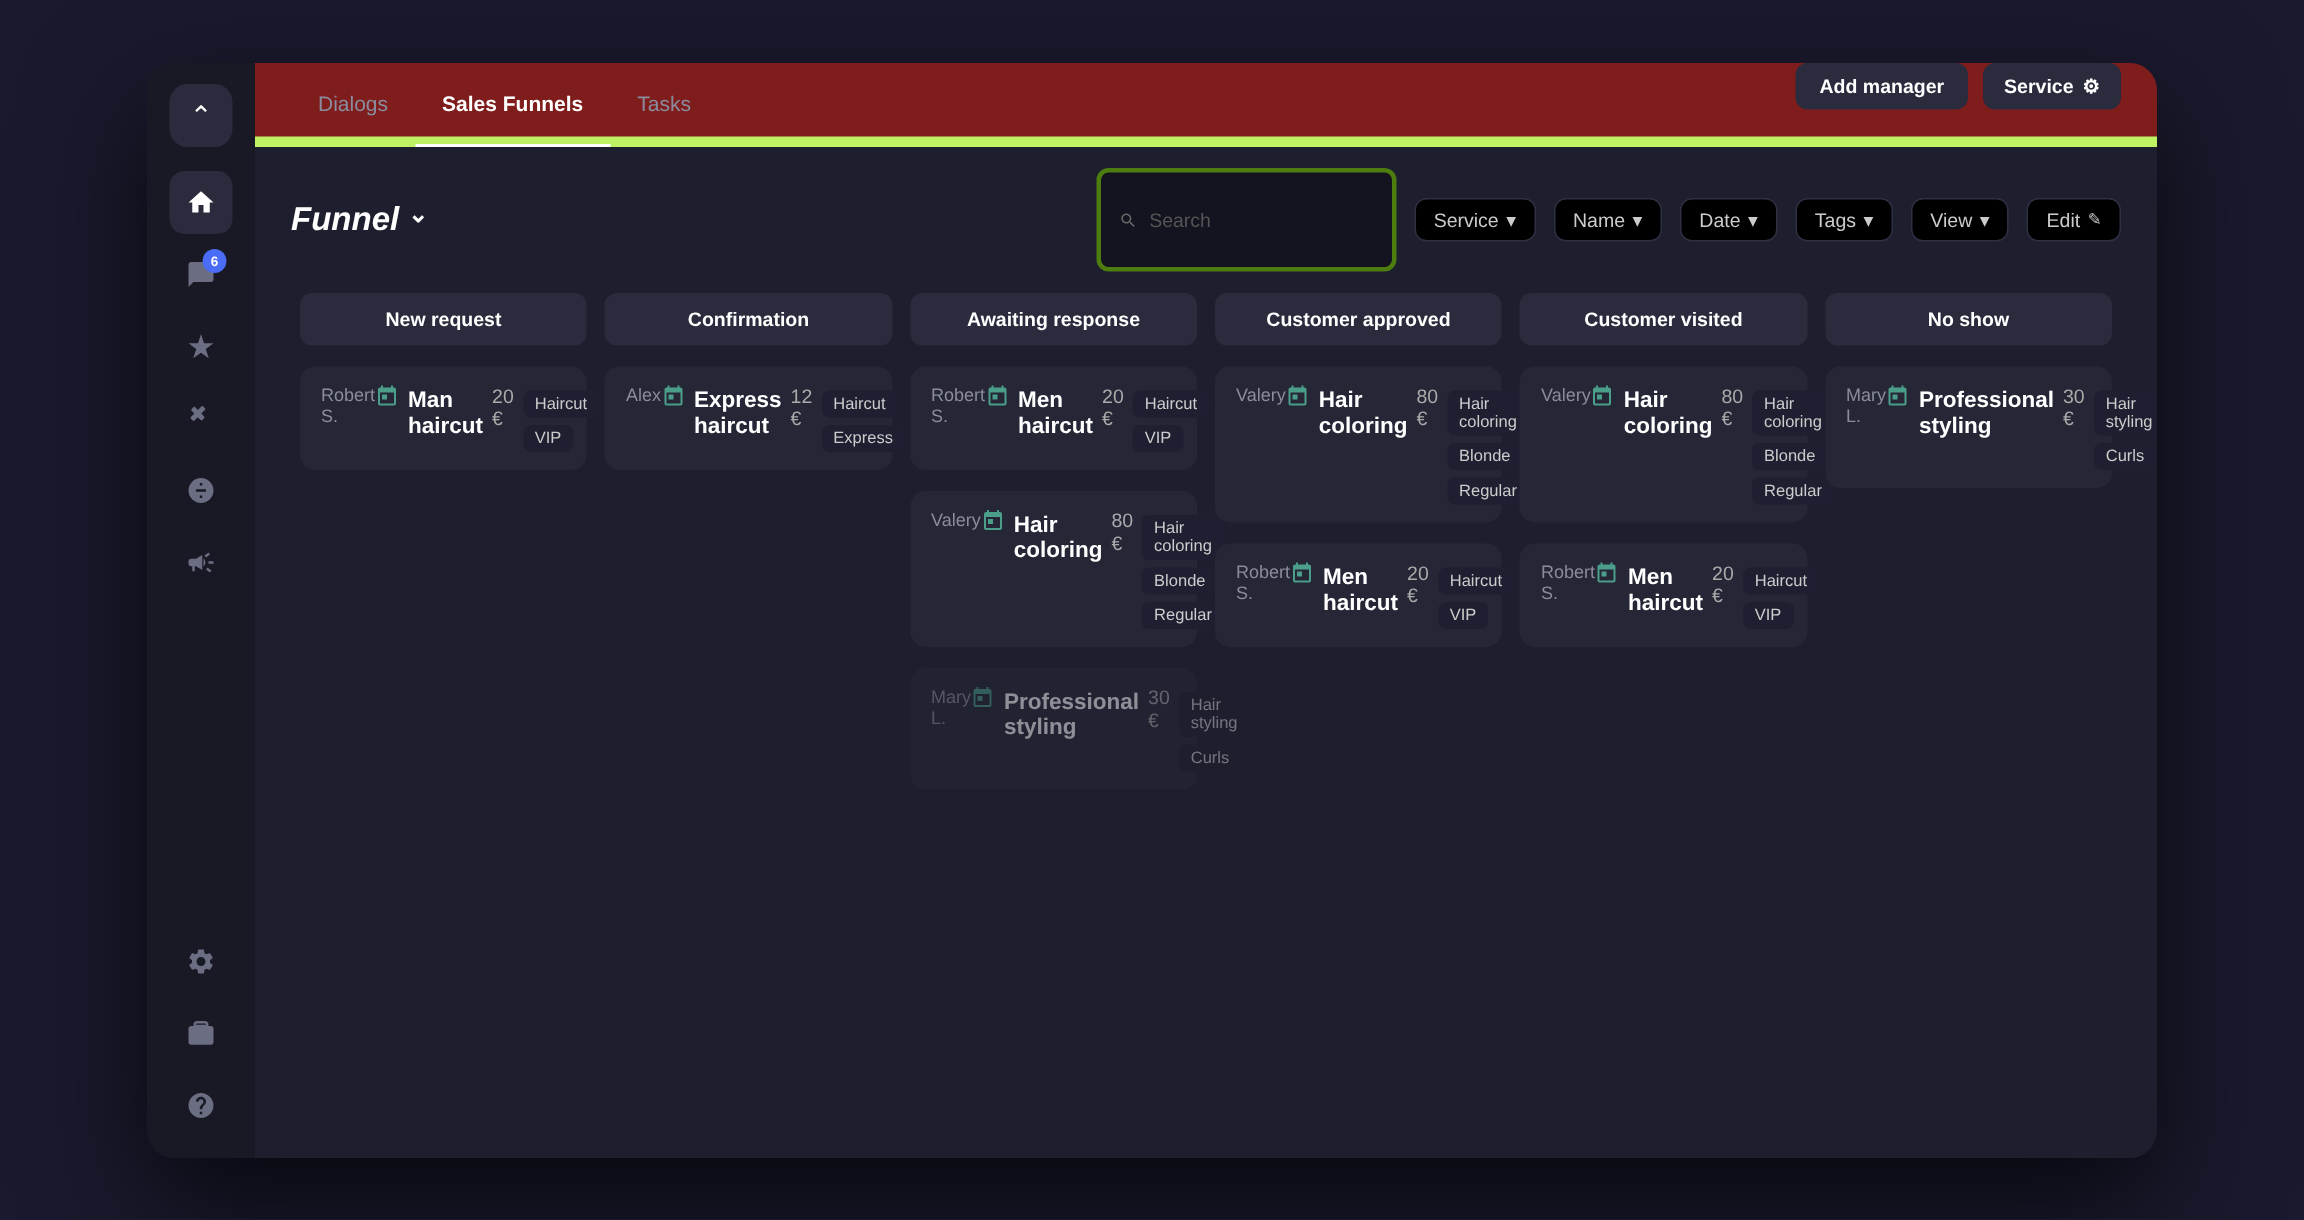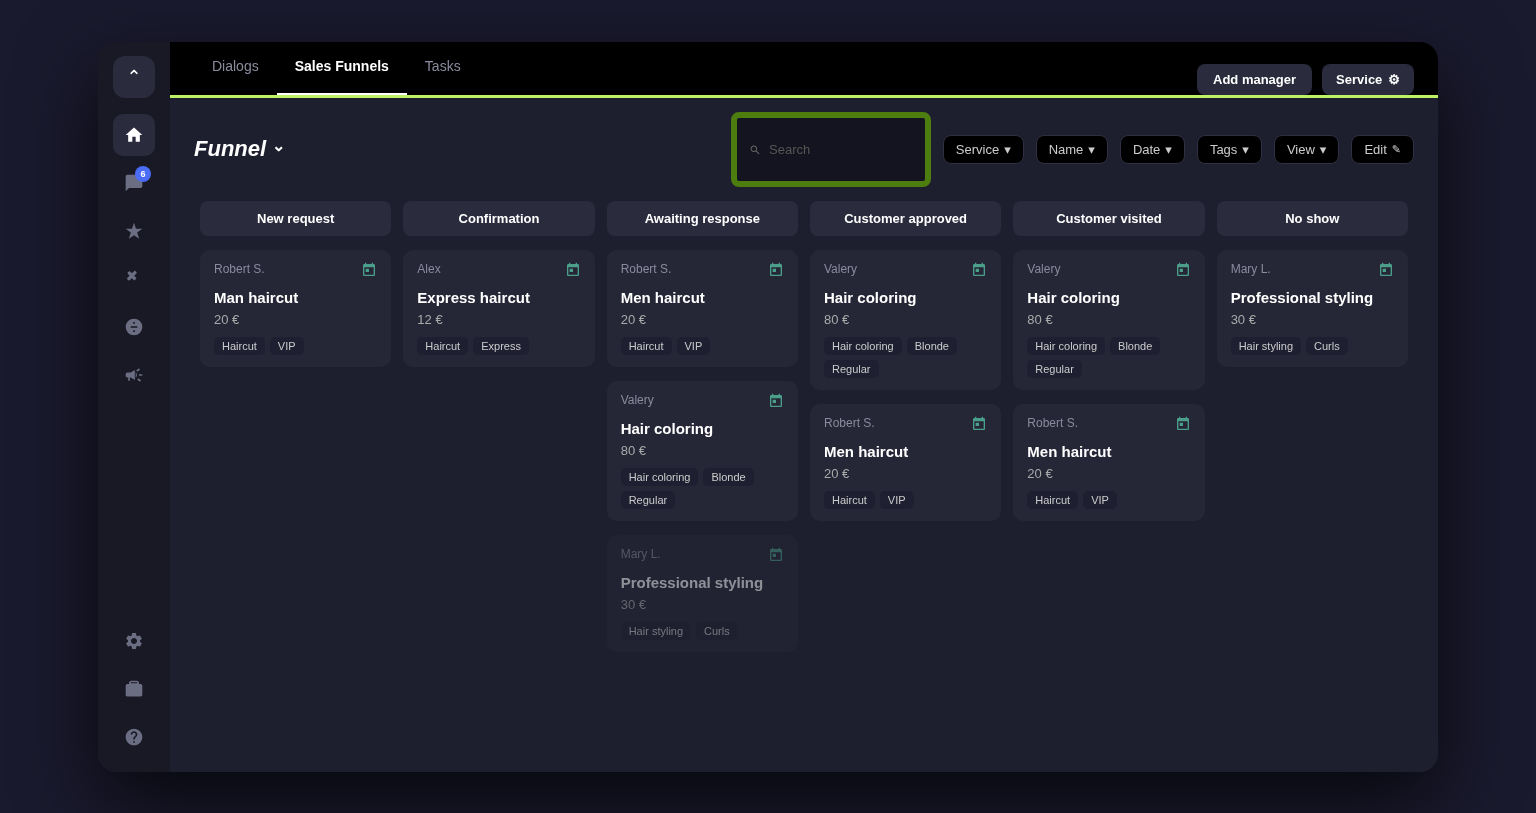--- a/index.html
+++ b/index.html
@@ -89,26 +89,26 @@
     
     .main-content {
       flex: 1;
       display: flex;
       flex-direction: column;
       overflow: hidden;
     }
 
     
     .top-nav {
-      background: #000000;
+      background: #7f1d1d;
       padding: 0 24px;
       display: flex;
-      align-items: flex-end;
+      align-items: flex-start;
       height: 56px;
-      border-bottom: 3px solid #bef264;
+      border-bottom: 7px solid #bef264;
       flex-shrink: 0;
     }
 
     .nav-tabs {
       display: flex;
       gap: 0;
       flex: 1;
     }
 
     .nav-tab {
@@ -178,21 +178,21 @@
       display: flex;
       gap: 6px;
       cursor: pointer;
       font-style: italic;
     }
 
     .search-box {
       display: flex;
       align-items: flex-end;
       background: #13141f;
-      border: 6px solid #4d7c0f;
+      border: 3px solid #4d7c0f;
       border-radius: 8px;
       padding: 24px 12px;
       gap: 8px;
       flex: 0 0 200px;
       margin-left: auto;
     }
 
     .search-box input {
       background: none;
       border: none;
@@ -244,21 +244,21 @@
       font-weight: 600;
       color: #fff;
       flex-shrink: 0;
     }
 
     .kanban-card {
       background: #252636;
       border-radius: 10px;
       padding: 12px 14px;
       display: flex;
-      flex-direction: column;
+      flex-direction: row;
       gap: 6px;
       cursor: pointer;
     }
 
     .kanban-card.faded {
       opacity: 0.5;
     }
 
     .card-header-row {
       display: flex;

